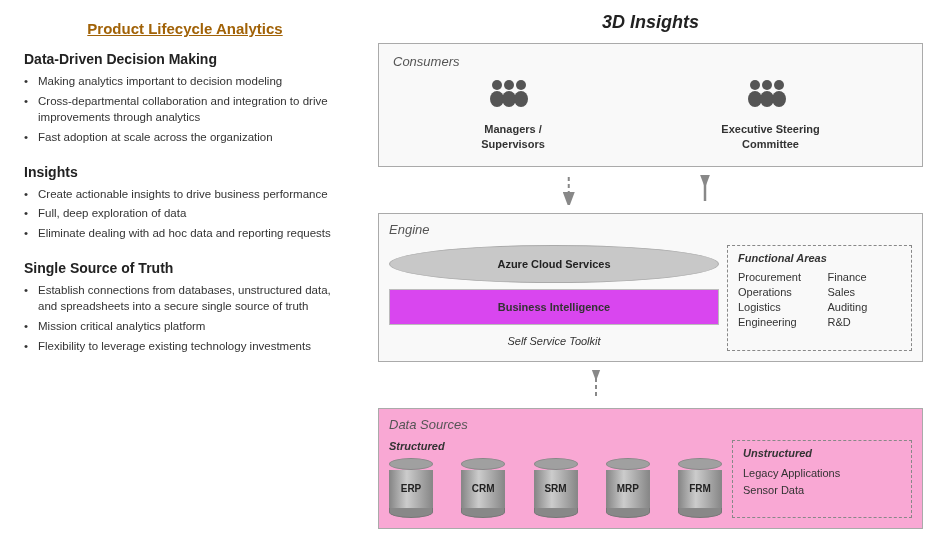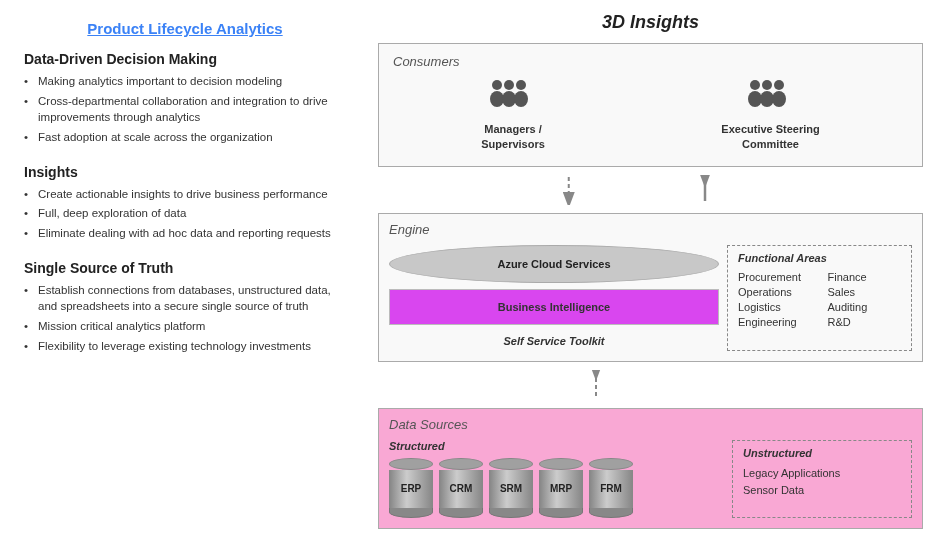--- a/index.html
+++ b/index.html
@@ -17,21 +17,21 @@
     .left-panel {
       width: 370px;
       padding: 20px 24px;
       flex-shrink: 0;
     }
 
     .left-title {
       font-size: 15px;
       font-weight: bold;
       text-decoration: underline;
-      color: #3b82f6;
+      color: #a16207;
       margin-bottom: 14px;
       text-align: center;
     }
 
     .section-heading {
       font-size: 14px;
       font-weight: bold;
       color: #222;
       margin-bottom: 6px;
     }
@@ -161,21 +161,21 @@
       color: #333;
       min-height: 36px;
       display: flex;
       align-items: center;
       justify-content: center;
     }
 
     .sst-label {
       font-size: 11px;
       font-style: italic;
-      font-weight: bold;
+      font-weight: normal;
       color: #333;
       text-align: center;
       padding: 4px 0;
     }
 
     .engine-right {
       width: 185px;
       border: 1.5px dashed #888;
       padding: 6px 10px;
     }
@@ -221,20 +221,21 @@
       font-style: italic;
       font-weight: bold;
       color: #333;
       margin-bottom: 6px;
     }
 
     .db-cylinders {
       display: flex;
       gap: 6px;
       align-items: flex-end;
+      justify-content: space-between;
     }
 
     .cylinder {
       display: flex;
       flex-direction: column;
       align-items: center;
       gap: 0;
     }
 
     .cyl-top {

